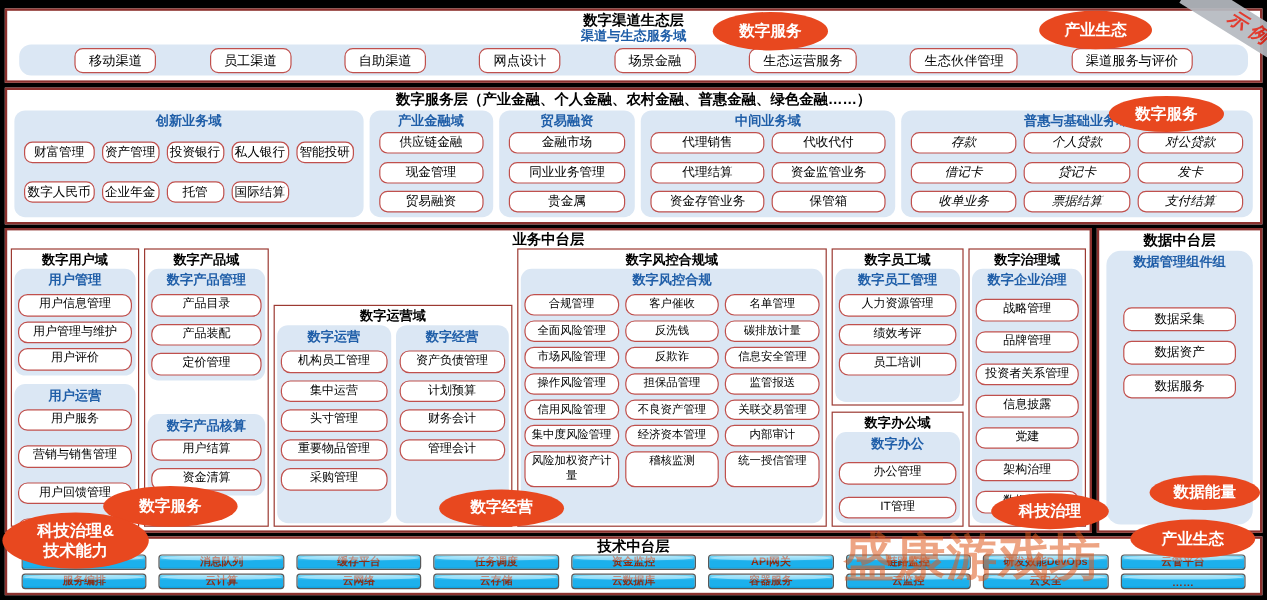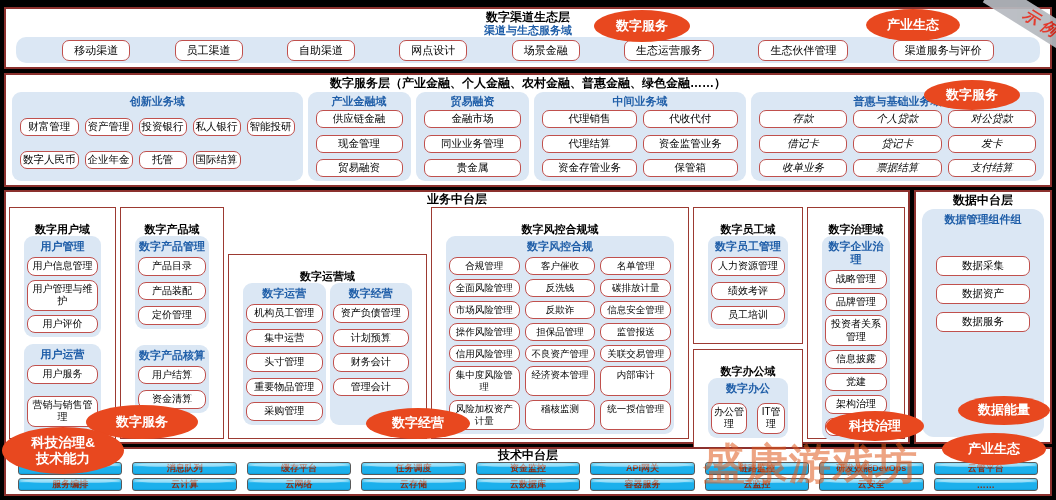--- a/index.html
+++ b/index.html
@@ -29,21 +29,21 @@
   #layer2 .l-title{top:2px;}
   #l2-body{position:absolute;left:6px;right:6px;top:17px;bottom:4px;display:flex;gap:5px;}
   .domain2{background:#dbe7f4;border-radius:9px;padding:2px 3px;display:flex;flex-direction:column;box-sizing:border-box;}
   .dhead{color:#1f5ea8;font-weight:bold;font-size:11px;text-align:center;line-height:14px;}
   .d2grid{display:grid;gap:4px 6px;flex:1;align-content:space-evenly;padding:0 5px;}
   .d2grid .box{padding:1px 2px;font-size:10.5px;}
 
   
   #layer3 .l-title{top:1px;}
   #l3-body{position:absolute;left:3px;right:3px;top:15px;bottom:3px;display:flex;gap:4px;}
-  .domain3{border:1.5px solid #9c3a32;background:#fff;padding:14px;display:flex;flex-direction:column;box-sizing:border-box;}
+  .domain3{border:1.5px solid #9c3a32;background:#fff;padding:2px;display:flex;flex-direction:column;box-sizing:border-box;}
   .d3head{text-align:center;font-weight:bold;font-size:11px;color:#000;line-height:14px;}
   .subgroup{background:#dbe7f4;border-radius:9px;padding:4px 3px;display:flex;flex-direction:column;gap:4px;}
   .sghead{color:#1f5ea8;font-weight:bold;font-size:11px;text-align:center;line-height:13px;}
   .subgroup .box{padding:2px 2px;font-size:10px;white-space:normal;line-height:1.25;border-radius:8px;}
   .stack{display:flex;flex-direction:column;gap:7px;flex:1;}
   .d3row{display:flex;gap:4px;flex:1;}
   .d3row .subgroup{flex:1;}
   #d-user{width:107px;}
   #d-product{width:104px;}
   #d-operation{width:199px;margin-top:47px;}
@@ -196,21 +196,21 @@
               <div class="box">营销与销售管理</div>
               <div class="box">用户回馈管理</div>
               <div class="box">用户体验管理</div>
             </div>
         </div>
       </div>
     </div>
 
     <div class="domain3" id="d-product">
       <div class="d3head">数字产品域</div>
-      <div style="display:flex;flex-direction:column;gap:16px;">
+      <div style="display:flex;flex-direction:column;gap:28px;">
         <div class="subgroup">
           <div class="sghead">数字产品管理</div>
           <div class="stack" style="gap:6px;">
               <div class="box">产品目录</div>
               <div class="box">产品装配</div>
               <div class="box">定价管理</div>
             </div>
         </div>
         <div class="subgroup">
           <div class="sghead">数字产品核算</div>
@@ -286,21 +286,21 @@
               <div class="box">人力资源管理</div>
               <div class="box">绩效考评</div>
               <div class="box">员工培训</div>
             </div>
         </div>
       </div>
       <div class="domain3" id="d-office">
         <div class="d3head">数字办公域</div>
         <div class="subgroup" style="flex:1;justify-content:flex-start;">
           <div class="sghead">数字办公</div>
-          <div style="display:flex;flex-direction:row;gap:10px;margin-top:4px;">
+          <div style="display:flex;flex-direction:column;gap:10px;margin-top:4px;">
               <div class="box">办公管理</div>
               <div class="box">IT管理</div>
             </div>
         </div>
       </div>
     </div>
 
     <div class="domain3" id="d-governance">
       <div class="d3head">数字治理域</div>
       <div class="subgroup" style="flex:1;">

